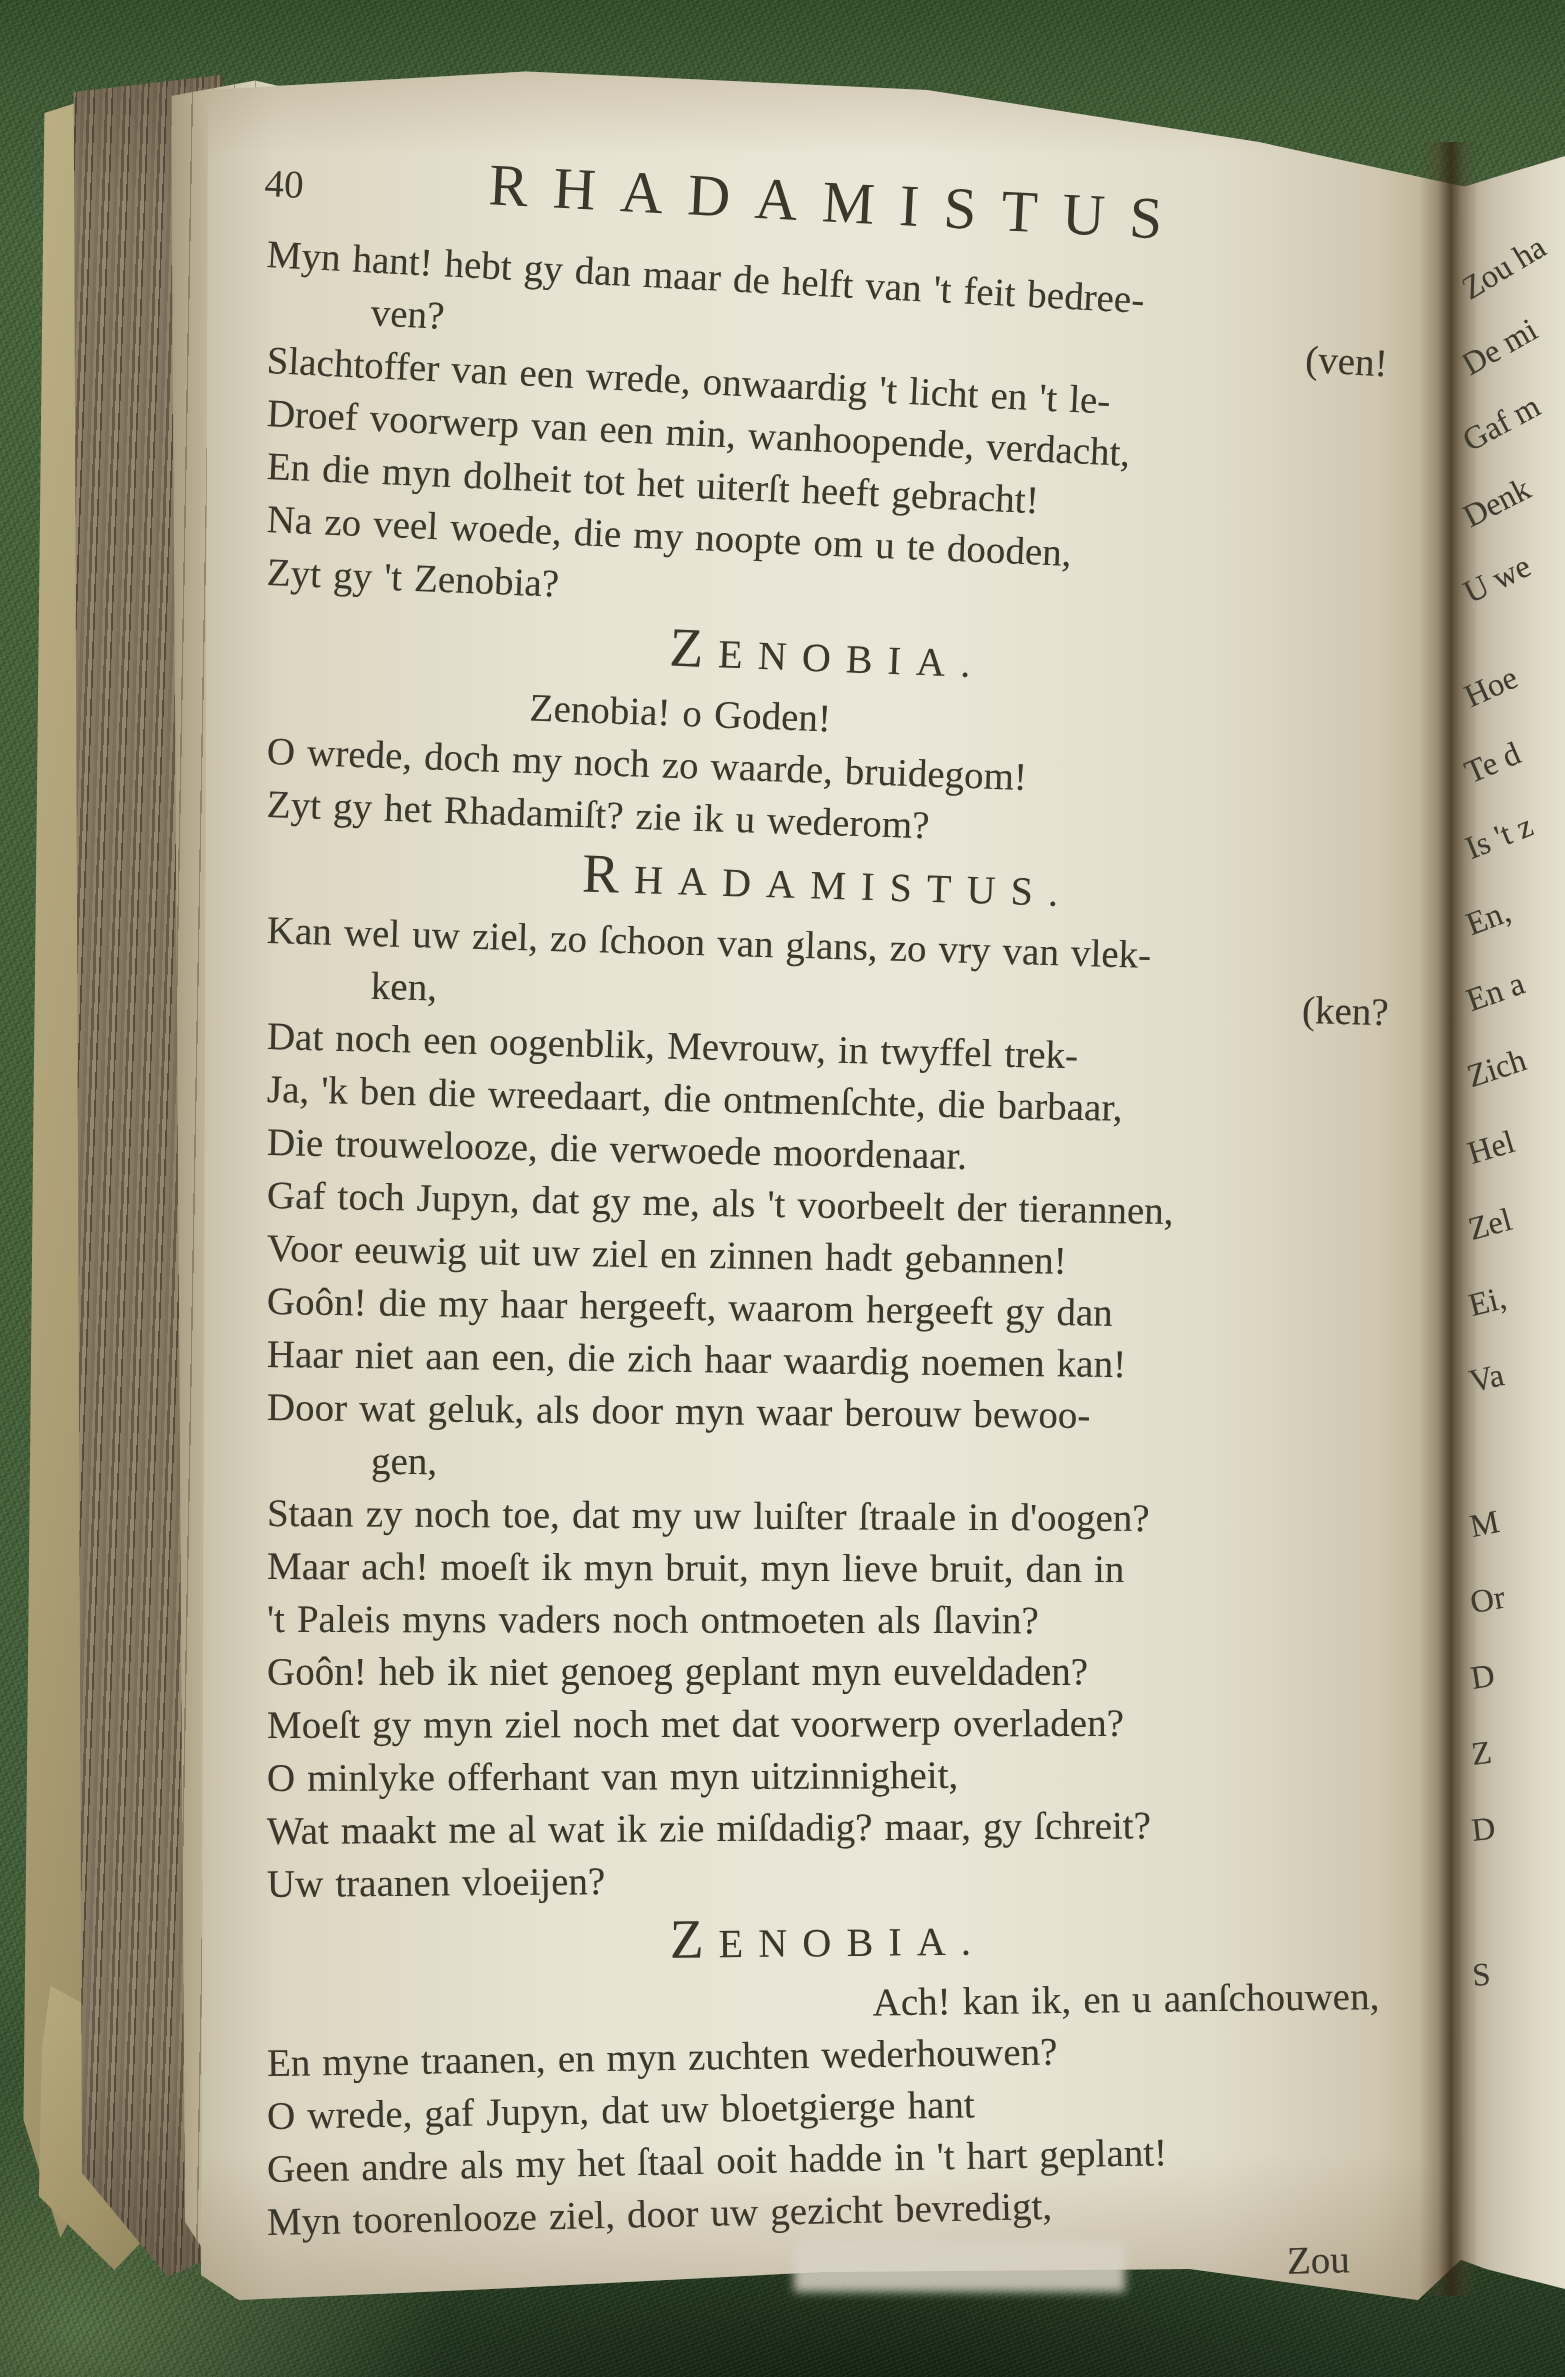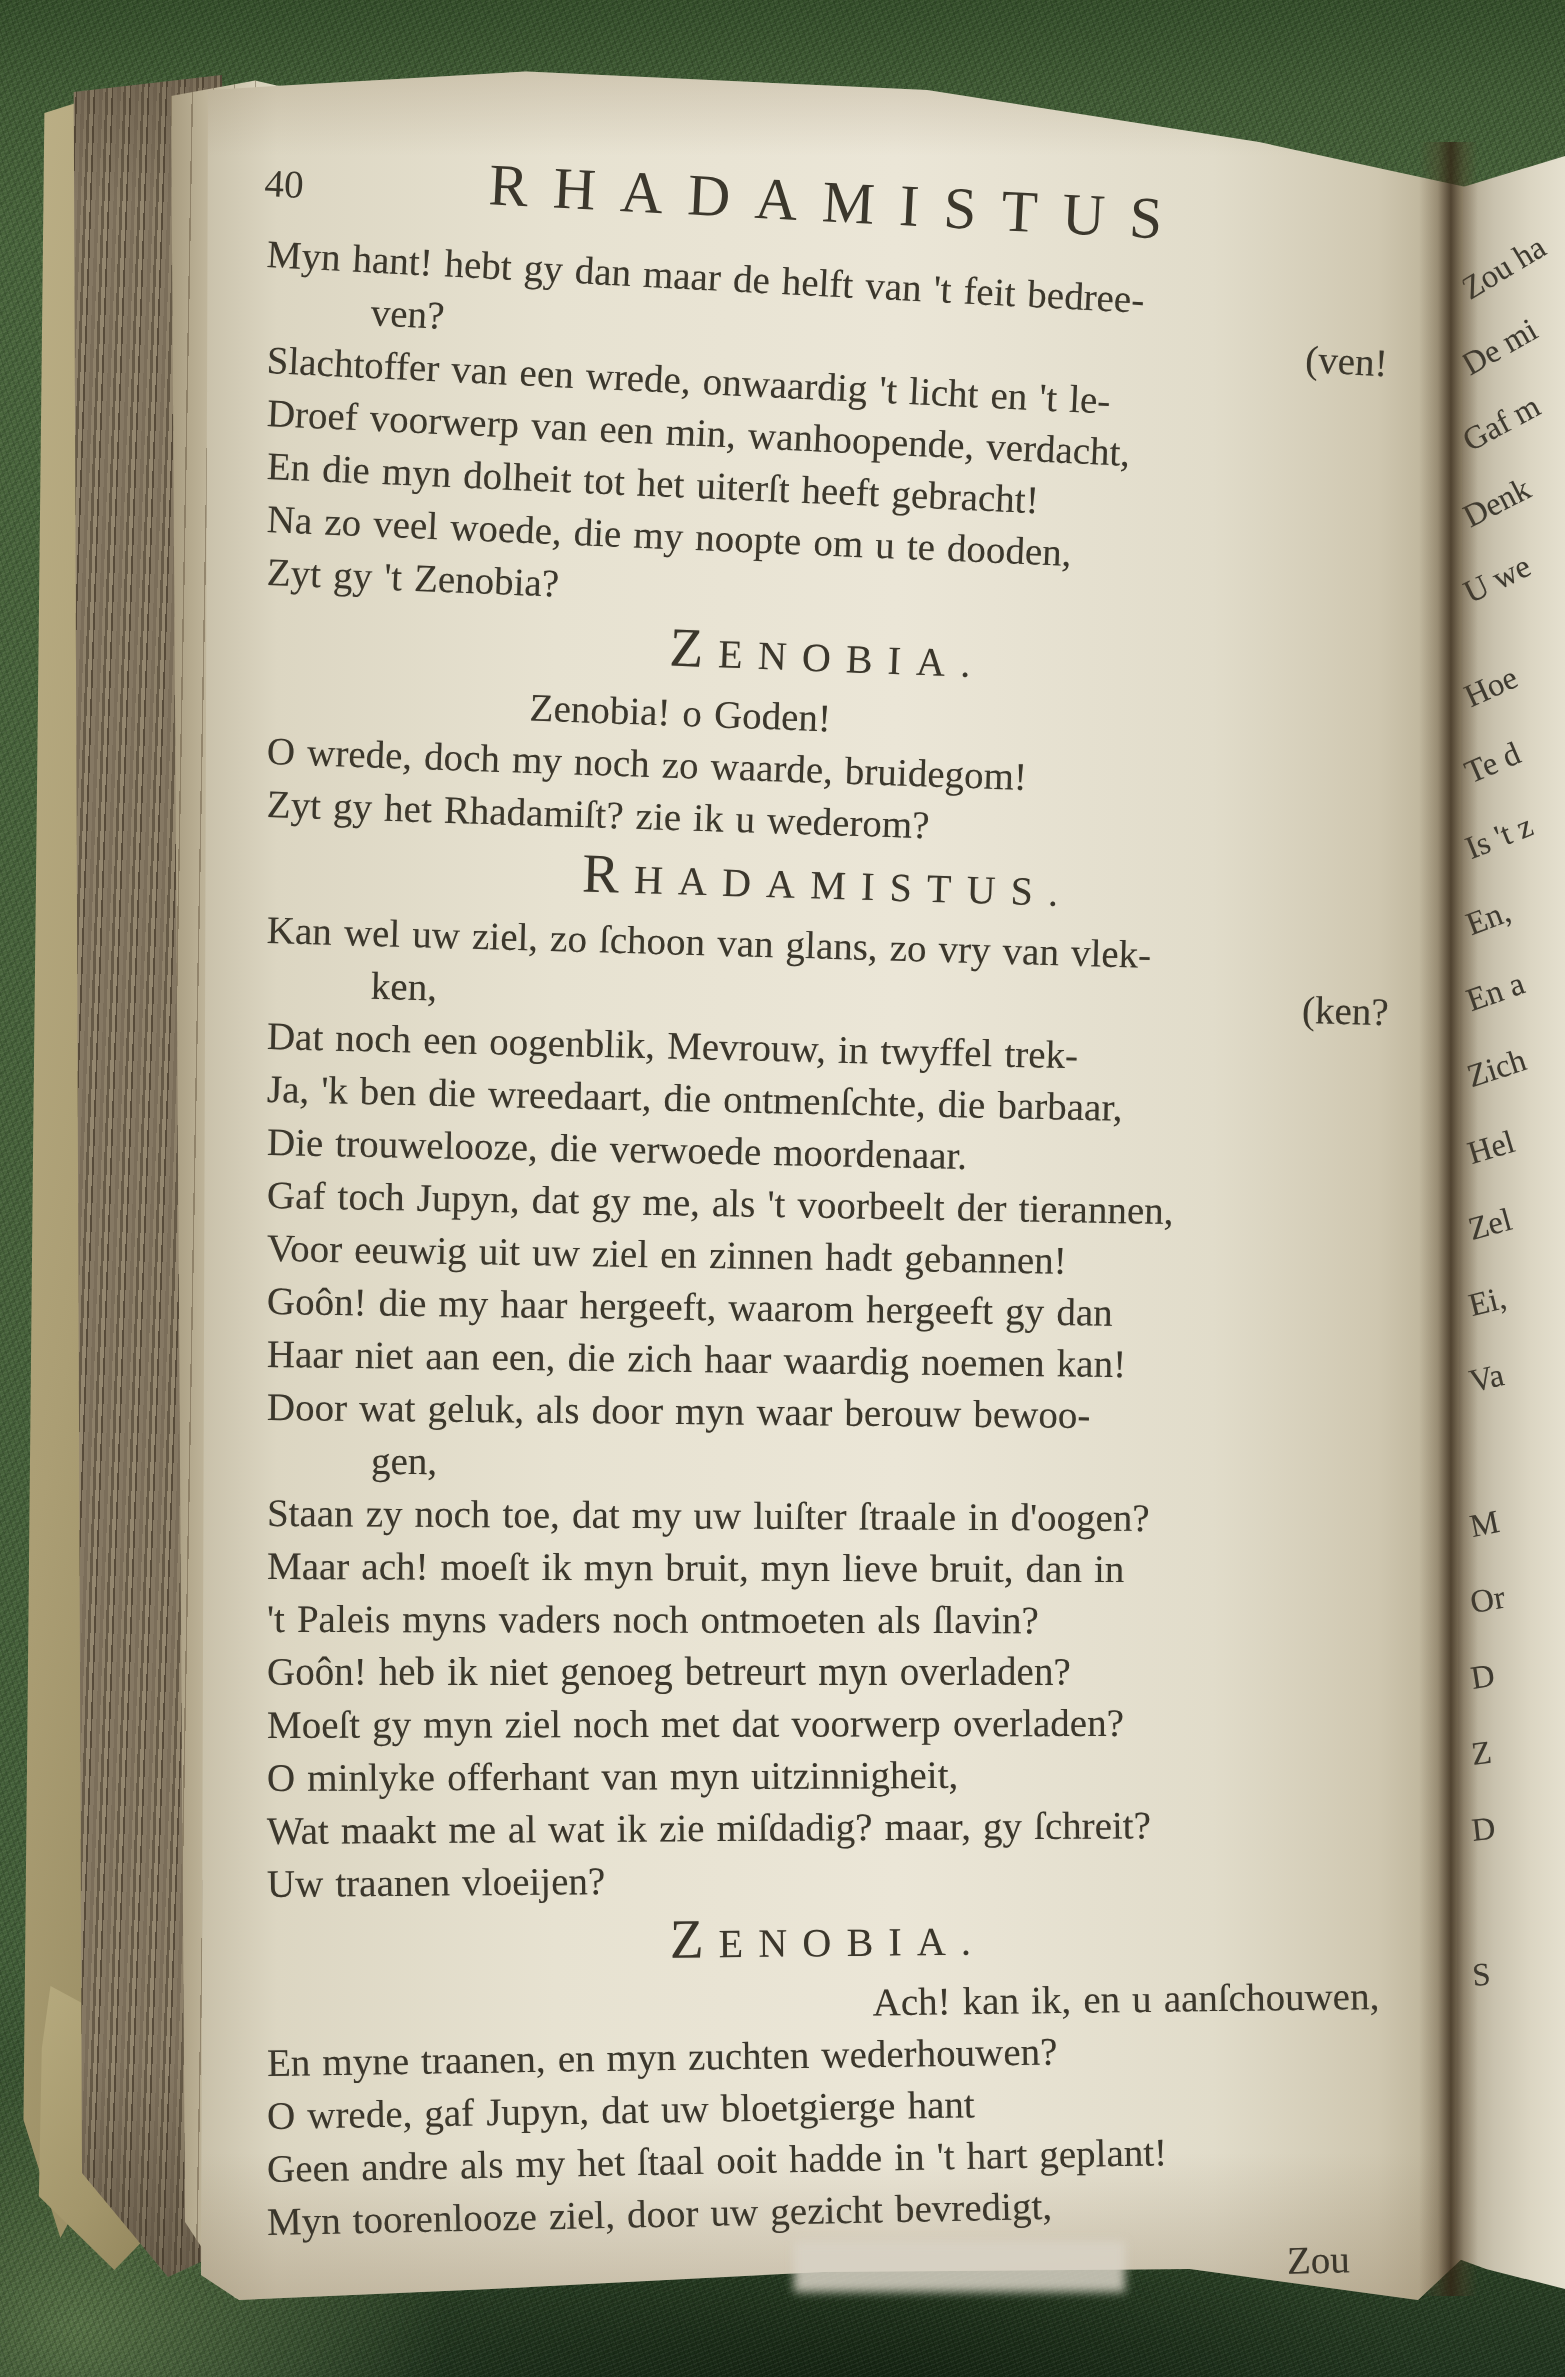--- a/index.html
+++ b/index.html
@@ -125,21 +125,21 @@
         <div class="line verse" style="transform: rotate(1.14deg);">Die trouwelooze,  die verwoede moordenaar.</div>
         <div class="line verse" style="transform: rotate(1.02deg);">Gaf toch Jupyn, dat gy me, als 't voorbeelt der tierannen,</div>
         <div class="line verse" style="transform: rotate(0.91deg);">Voor eeuwig uit uw ziel en zinnen hadt gebannen!</div>
         <div class="line verse" style="transform: rotate(0.79deg);">Goôn!  die my haar hergeeft,  waarom hergeeft gy dan</div>
         <div class="line verse" style="transform: rotate(0.68deg);">Haar niet aan een,  die zich haar waardig noemen kan!</div>
         <div class="line verse" style="transform: rotate(0.56deg);">Door wat geluk,  als door myn waar berouw bewoo-</div>
         <div class="line indent" style="transform: rotate(0.44deg);">gen,</div>
         <div class="line verse" style="transform: rotate(0.33deg);">Staan zy noch toe, dat my uw luiſter ſtraale in d'oogen?</div>
         <div class="line verse" style="transform: rotate(0.21deg);">Maar ach!  moeſt ik myn bruit,  myn lieve bruit,  dan in</div>
         <div class="line verse" style="transform: rotate(0.09deg);">'t Paleis myns vaders noch ontmoeten als ſlavin?</div>
-        <div class="line verse" style="transform: rotate(-0.02deg);">Goôn!  heb ik niet genoeg betreurt myn overladen?</div>
+        <div class="line verse" style="transform: rotate(-0.02deg);">Goôn!  heb ik niet genoeg geplant myn euveldaden?</div>
         <div class="line verse" style="transform: rotate(-0.14deg);">Moeſt gy myn ziel noch met dat voorwerp overladen?</div>
         <div class="line verse" style="transform: rotate(-0.25deg);">O minlyke offerhant van myn uitzinnigheit,</div>
         <div class="line verse" style="transform: rotate(-0.37deg);">Wat maakt me al wat ik zie miſdadig? maar, gy ſchreit?</div>
         <div class="line verse" style="transform: rotate(-0.49deg);">Uw traanen vloeijen?</div>
         <div class="line heading" style="transform: rotate(-0.6deg);">ZENOBIA.</div>
         <div class="line right" style="transform: rotate(-0.72deg);">Ach! kan ik, en u aanſchouwen,</div>
         <div class="line verse" style="transform: rotate(-0.84deg);">En myne traanen,  en myn zuchten wederhouwen?</div>
         <div class="line verse" style="transform: rotate(-0.95deg);">O wrede,  gaf Jupyn,  dat uw bloetgierge hant</div>
         <div class="line verse" style="transform: rotate(-1.07deg);">Geen andre als my het ſtaal ooit hadde in 't hart geplant!</div>
         <div class="line verse" style="transform: rotate(-1.18deg);">Myn toorenlooze ziel,  door uw gezicht bevredigt,</div>

